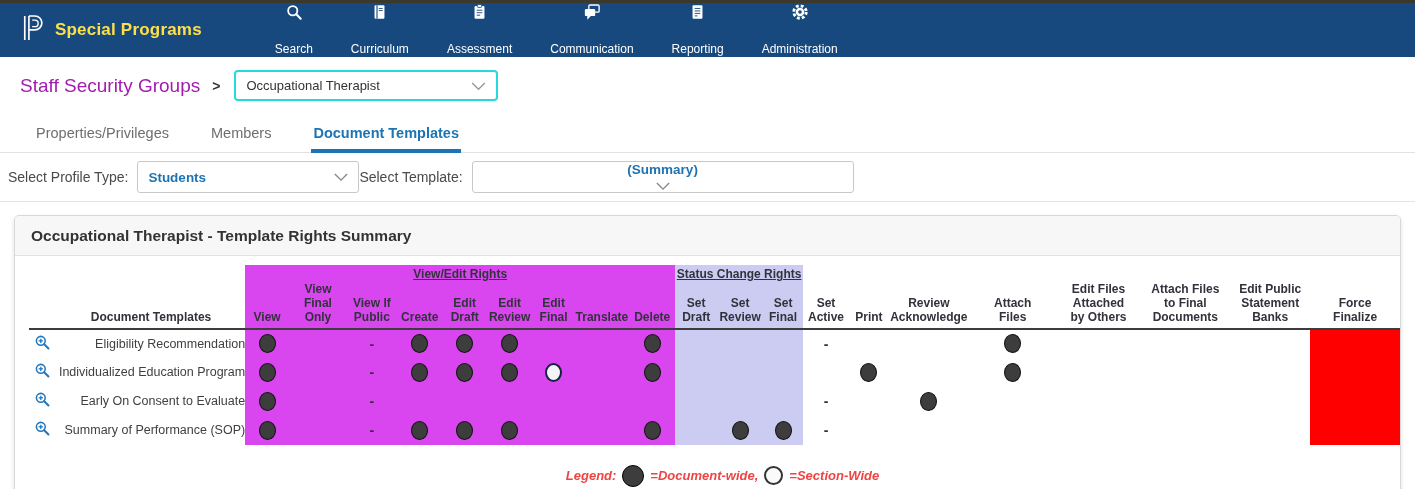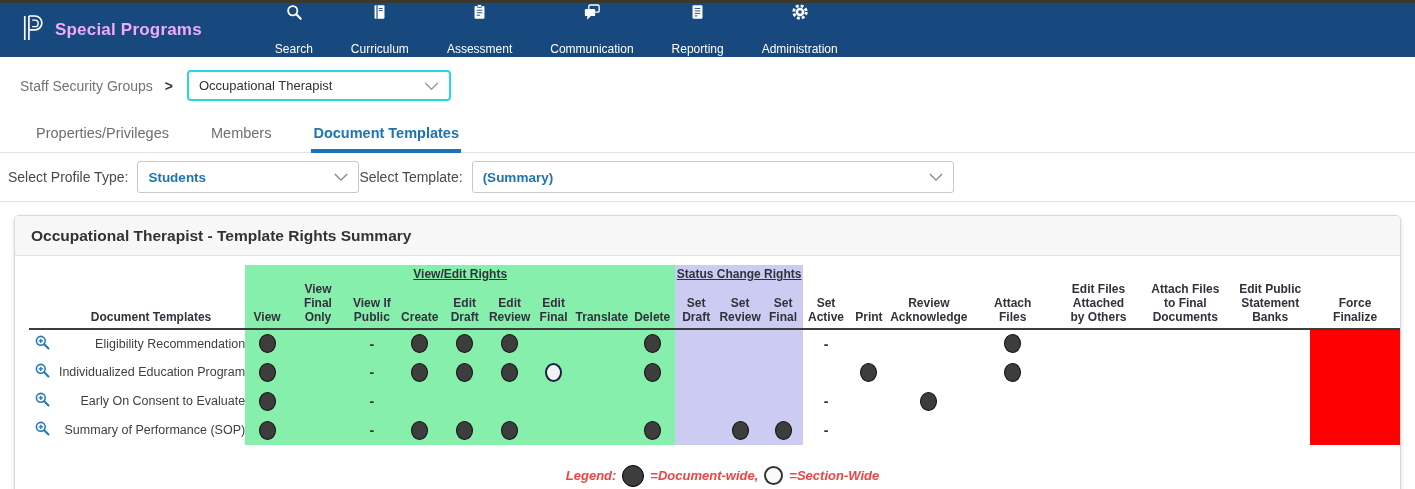--- a/index.html
+++ b/index.html
@@ -5,67 +5,67 @@
   * { margin:0; padding:0; box-sizing:border-box; }
   html,body { width:1415px; height:489px; background:#fff; overflow:hidden;
               font-family:"Liberation Sans", sans-serif; }
 
   
   .top-strip { height:3px; background:#3b392b; }
 
   
   .nav { height:54px; background:#17497E; display:flex; align-items:center; padding:0 0 0 22px; }
   .brand { display:flex; align-items:center; gap:9px; }
-  .brand-text { color:#f0abfc; font-size:17px; font-weight:bold; letter-spacing:.2px; }
+  .brand-text { color:#fde047; font-size:17px; font-weight:bold; letter-spacing:.2px; }
   .nav-items { display:flex; align-items:flex-end; margin-left:66px; gap:24px; }
   .nav-item { display:flex; flex-direction:column; align-items:center; gap:20px; padding:4px 7px 6px; cursor:pointer; }
   .nav-icon { height:20px; display:flex; align-items:center; }
   .nav-label { color:#fff; font-size:12px; }
 
   
   .crumb-row { display:flex; align-items:center; padding:13px 0 11px 20px; }
-  .crumb-link { color:#737373; font-size:14px; cursor:pointer; }
+  .crumb-link { color:#a21caf; font-size:19px; cursor:pointer; }
   .crumb-sep { color:#333; font-size:14px; font-weight:bold; margin:0 14px 0 12px; }
   .group-select { width:264px; height:31px; border:2px solid #26D9DE; border-radius:4px;
                   display:flex; align-items:center; padding:0 10px; cursor:pointer; }
   .group-select .val { font-size:13px; color:#333; flex:1; }
 
   
   .tab-bar { display:flex; gap:38px; padding:10px 0 0 34px; border-bottom:1px solid #e2e2e2; }
   .tab { font-size:14.5px; color:#6e6e6e; padding:3px 2px 8px; cursor:pointer; border-bottom:4px solid transparent; margin-bottom:-1px; }
   .tab.active { color:#1D74B4; font-weight:bold; border-bottom-color:#1D74B4; }
 
   
   .filter-row { display:flex; align-items:center; padding:8px 0 8px 8px; border-bottom:1px solid #e4e4e4; }
   .filter-label { font-size:14px; color:#4a4a4a; margin-right:9px; }
   .sel { height:32px; border:1px solid #c8c8c8; border-radius:3px; display:flex; align-items:center;
          padding:0 10px; cursor:pointer; background:#fff; }
   .sel .val { font-size:13.5px; font-weight:bold; color:#1D74B4; flex:1; }
   .sel.profile { width:222px; }
-  .sel.template { width:482px; }
+  .sel.template { width:382px;flex-direction:column; }
 
   
   .panel { margin:13px 14px 0 14px; border:1px solid #d8d8d8; border-radius:5px;
            box-shadow:0 2px 4px rgba(0,0,0,.13); height:300px; background:#fff; overflow:hidden; }
   .panel-header { height:40px; background:#f7f7f7; border-bottom:1px solid #e3e3e3;
                   display:flex; align-items:center; padding-left:16px;
                   font-size:15.5px; font-weight:bold; color:#333; }
 
   
   .table-wrap { padding:9px 0 0 14px; }
   table { border-collapse:collapse; table-layout:fixed; }
   th, td { padding:0; }
   thead th { font-size:12px; font-weight:bold; color:#32323c; text-align:center;
              vertical-align:bottom; line-height:1.18; white-space:pre-line; padding:1px 1px 3px; }
   thead tr.grp th { padding:2px 0 0; }
   thead tr.grp .gtitle { text-decoration:underline; font-size:12px; }
   thead tr.lbl th { border-bottom:2px solid #3c3c3c; }
   td { height:29px; text-align:center; vertical-align:middle; font-size:12.5px; color:#3f3f3f; }
   td.name { text-align:right; padding-left:2px; white-space:nowrap; overflow:hidden; }
-  .ylw { background:#86efac; }
+  .ylw { background:#d946ef; }
   .lav { background:#CCCCF2; }
   td.red { background:#FF0000; }
   .dot  { display:inline-block; width:17px; height:19px; border-radius:50%;
           background:#3D3D3D; border:1.5px solid #111; vertical-align:middle; }
   .ring { display:inline-block; width:17px; height:19px; border-radius:50%;
           background:#F2F2F7; border:2px solid #15233F; vertical-align:middle; }
   td .dash { font-weight:bold; color:#333; font-size:14px; }
   .zoomcell { cursor:pointer; }
 
   

